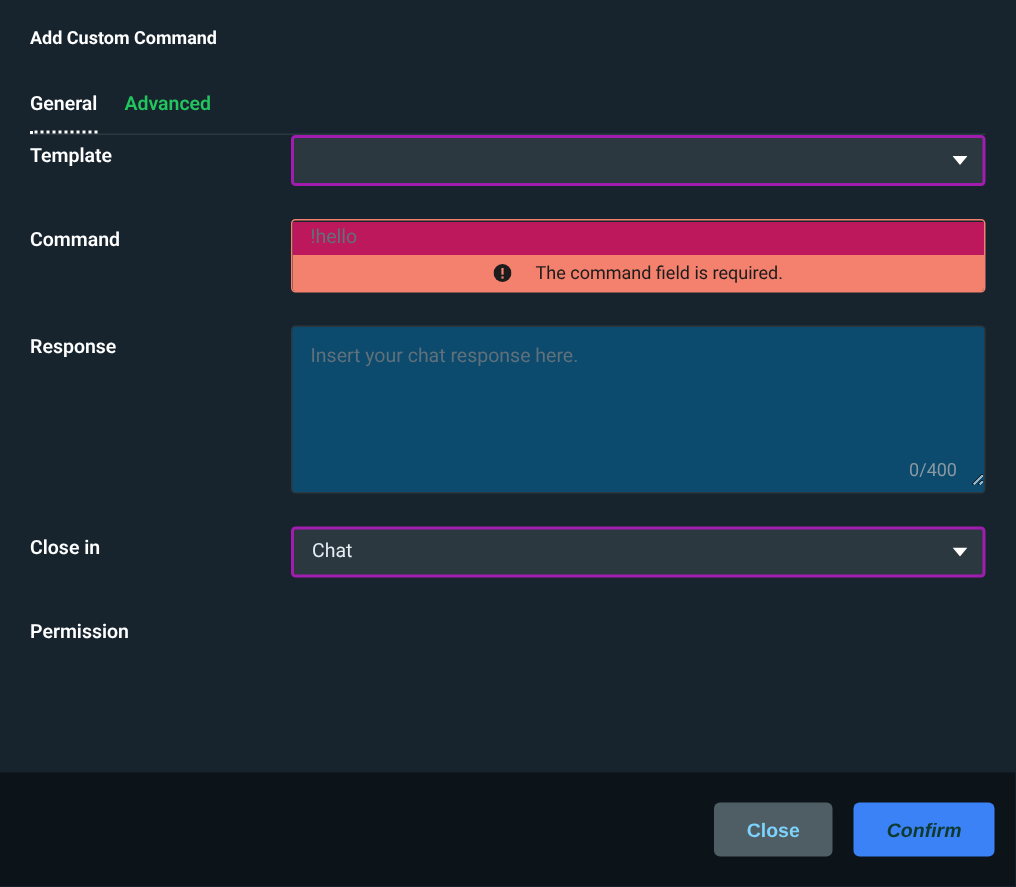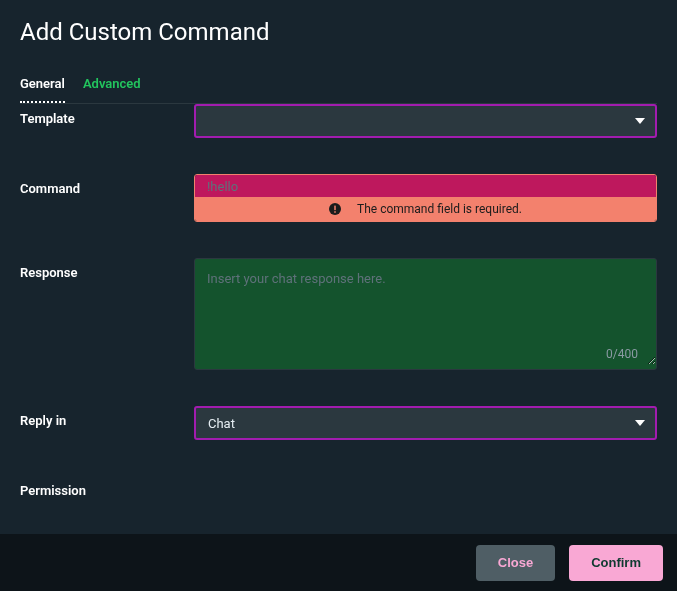--- a/index.html
+++ b/index.html
@@ -13,22 +13,22 @@
   .modal {
     display: flex;
     flex-direction: column;
     height: 100%;
   }
   .content {
     flex: 1;
     padding: 18px 20px 0 20px;
   }
   .title {
-    font-size: 24px;
-    font-weight: 400;
+    font-size: 12px;
+    font-weight: 700;
     color: #ffffff;
     margin-bottom: 30px;
   }
   .tabs {
     display: flex;
     gap: 18px;
     border-bottom: 1px solid #2b383f;
   }
   .tab {
     font-size: 13px;
@@ -36,21 +36,21 @@
     color: #22c55e;
     padding-bottom: 10px;
     cursor: pointer;
   }
   .tab.active {
     color: #ffffff;
     border-bottom: 2px dotted #ffffff;
   }
   .row {
     display: flex;
-    margin-bottom: 36px;
+    margin-bottom: 22px;
     align-items: flex-start;
     justify-content: space-between;
   }
   .label {
     width: 174px;
     font-size: 13px;
     font-weight: 600;
     color: #ffffff;
     padding-top: 7px;
   }
@@ -109,21 +109,21 @@
     display: flex;
     align-items: center;
     justify-content: center;
     gap: 16px;
   }
   .err-banner svg { display: block; }
   .ta-wrap {
     position: relative;
     border: 1px solid #2b383f;
     border-radius: 3px;
-    background: #14532d;
+    background: #0c4a6e;
   }
   .textarea {
     background: transparent;
     border: none;
     resize: both;
     padding: 12px 12px 24px 12px;
     height: 106px;
     font-size: 13px;
   }
   .textarea::placeholder { color: #5f717a; }
@@ -146,22 +146,22 @@
   }
   .btn {
     height: 36px;
     padding: 0 22px;
     border: none;
     border-radius: 4px;
     font-size: 13px;
     font-weight: 600;
     cursor: pointer;
   }
-  .btn-close { background: #4f5e65; color: #f9a8d4; }
-  .btn-confirm { background: #f9a8d4; color: #0f3a30; }
+  .btn-close { background: #4f5e65; color: #7dd3fc; }
+  .btn-confirm { background: #3b82f6; color: #0f3a30; font-style: italic; }
   .chev-down { fill:#e6eef3; }
 </style>
 </head>
 <body>
 
 <div class="modal">
   <div class="content">
 
     <h1 class="title">Add Custom Command</h1>
 
@@ -207,21 +207,21 @@
       <div class="label">Response</div>
       <div class="field">
         <div class="ta-wrap">
           <textarea class="textarea" placeholder="Insert your chat response here." style=""></textarea>
           <div class="counter">0/400</div>
         </div>
       </div>
     </div>
 
     <div class="row">
-      <div class="label">Reply in</div>
+      <div class="label">Close in</div>
       <div class="field">
         <select class="select">
           <option>Chat</option>
         </select>
         <span class="caret">
           <svg width="10" height="6" viewBox="0 0 10 6">
               <path d="M0 0 L5 6 L10 0 Z" fill="#ffffff"></path>
             </svg>
         </span>
       </div>

